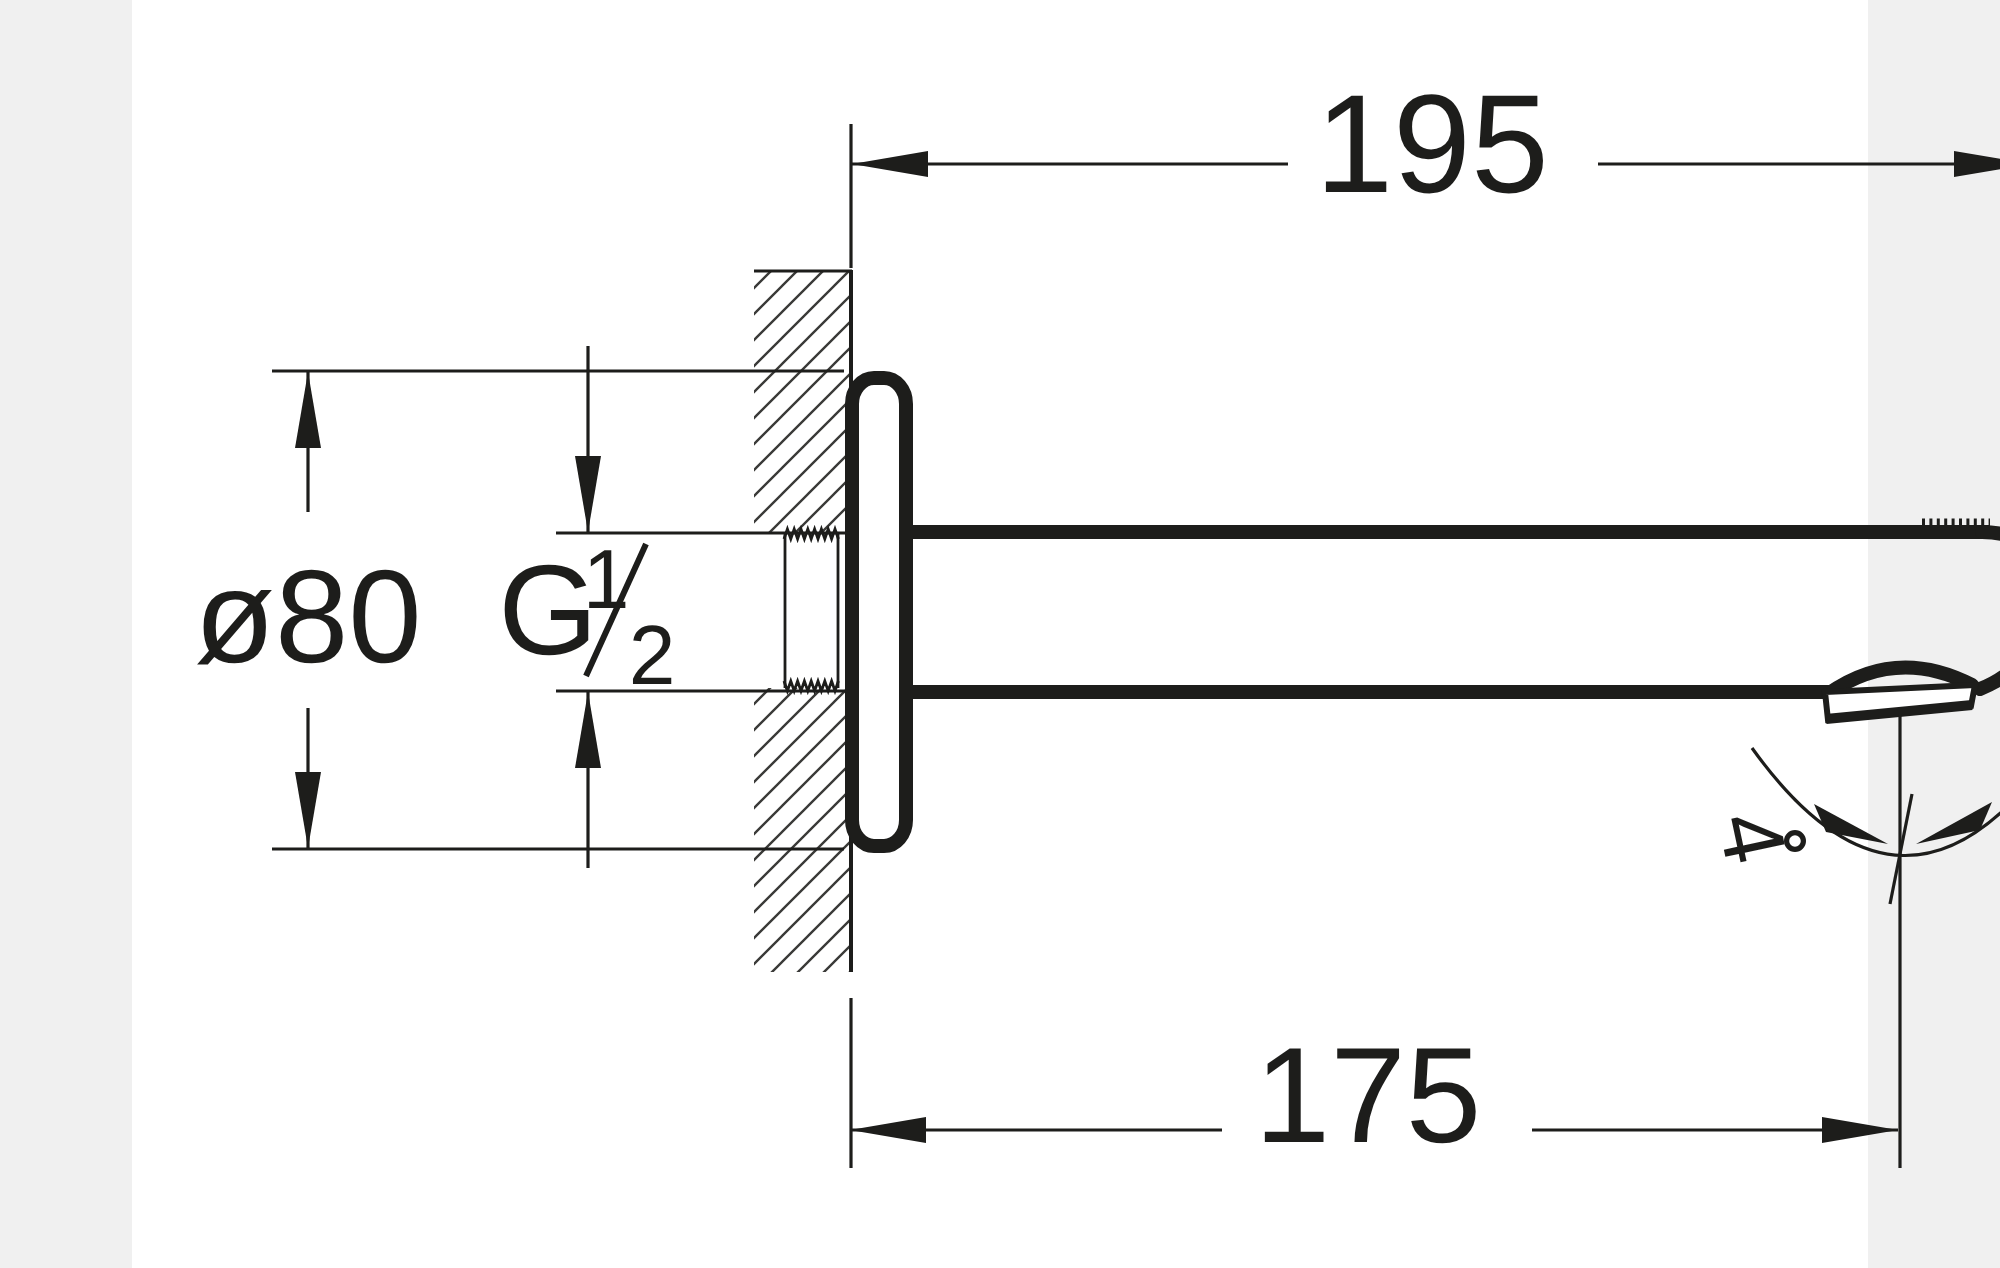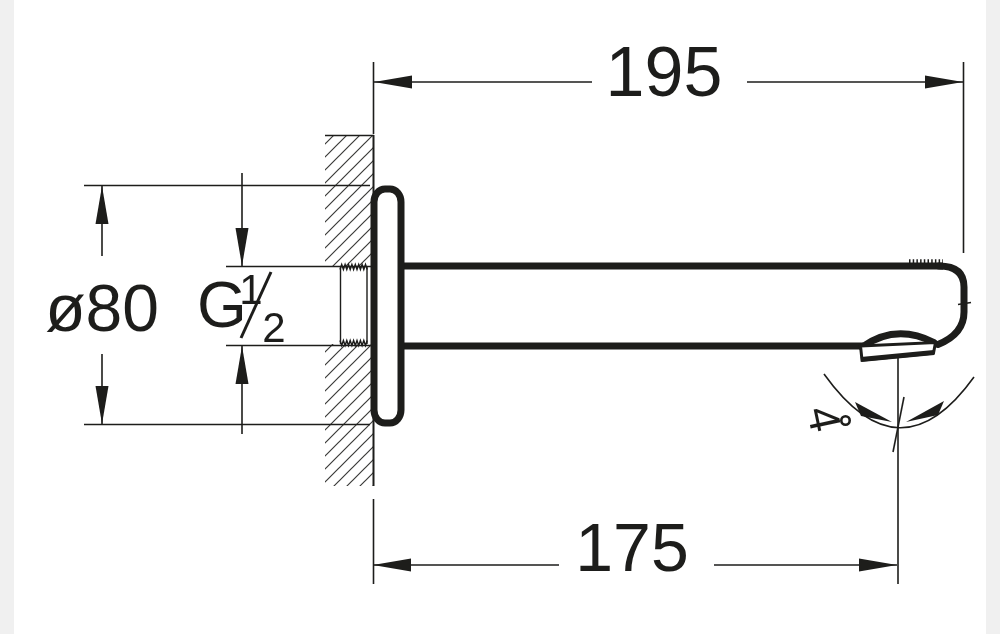--- a/index.html
+++ b/index.html
@@ -1,17 +1,17 @@
 <!DOCTYPE html>
 <html><head>
 <meta charset="utf-8">
 <style>
   html,body{margin:0;padding:0;background:#f0f0f0;}
   .stage{
-    width:972px;height:634px;background:#ffffff;margin:0 auto;position:relative;
+    width:868px;height:634px;background:#ffffff;margin:0 auto;position:relative;
     font-family:"Liberation Sans", sans-serif;
   }
   svg{display:block;}
   text{fill:#1d1d1b;}
 </style>
 </head>
 <body>
 
 <div class="stage">
 <svg width="1000" height="634" viewBox="0 0 1000 634">

